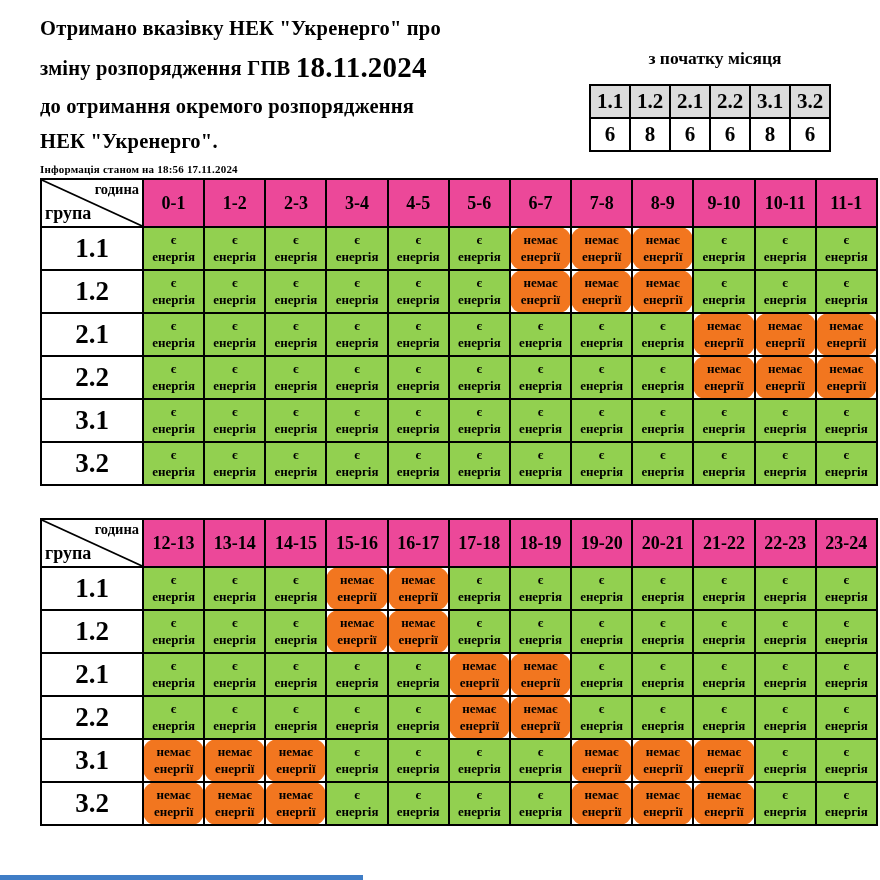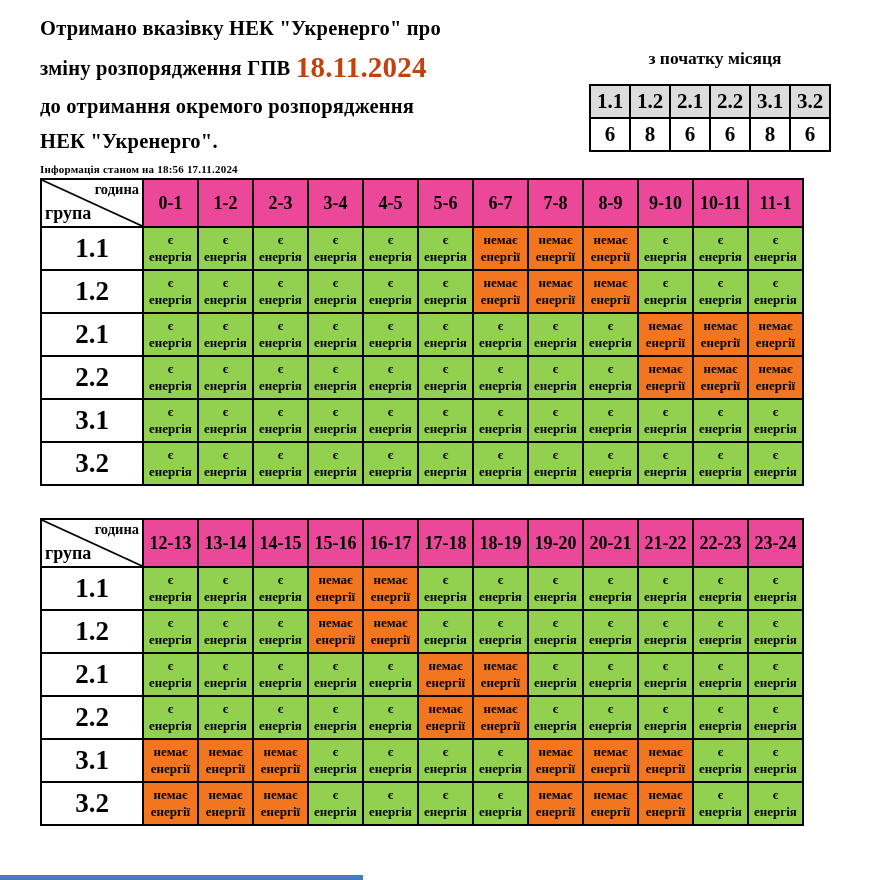--- a/index.html
+++ b/index.html
@@ -2,45 +2,45 @@
 <html><head>
 <meta charset="utf-8">
 <style>
   html,body{margin:0;padding:0;background:#fff;}
   #page{position:relative;width:880px;height:880px;background:#fff;overflow:hidden;
         font-family:"Liberation Serif","DejaVu Serif",serif;color:#000;}
 
   
   .notice{position:absolute;left:40px;top:16px;width:500px;font-weight:bold;}
   .notice p{margin:0 0 10px 0;font-size:20.5px;line-height:1.18;letter-spacing:.2px;}
-  .notice .date{color:#c2410c;font-size:29px;vertical-align:-2px;}
+  .notice .date{color:#000000;font-size:29px;vertical-align:-2px;}
   .notice .info{font-size:11px;margin-top:2px;}
 
   
   .summary-title{position:absolute;left:560px;top:18px;width:310px;text-align:center;
                  font-weight:bold;font-size:17.5px;line-height:1.55;}
   table.summary{position:absolute;left:589px;top:84px;border-collapse:collapse;table-layout:fixed;}
   table.summary td{border:2px solid #000;width:38px;height:31px;text-align:center;
                    font-weight:bold;font-size:21px;padding:0;}
   table.summary tr.sg td{background:#DCDCDC;}
 
   
   .sched-wrap1{position:absolute;left:40px;top:178px;}
   .sched-wrap2{position:absolute;left:40px;top:518px;}
-  table.sched{border-collapse:collapse;table-layout:fixed;width:764px;}
+  table.sched{border-collapse:collapse;table-layout:fixed;width:838px;}
   table.sched td{border:2px solid #000;text-align:center;vertical-align:middle;
                  font-weight:bold;padding:0;overflow:hidden;}
   table.sched td.corner{width:100px;height:46px;position:relative;background:#fff;}
   .corner svg{position:absolute;left:0;top:0;width:100%;height:100%;}
   .c-top{position:absolute;top:1px;right:3px;font-size:14.5px;}
   .c-bot{position:absolute;bottom:2px;left:3px;font-size:18px;}
   table.sched td.hour-h{font-size:18px;height:46px;background:#ec4899;}
   table.sched td.group-cell{font-size:27px;height:41px;background:#fff;}
   table.sched td.cell-on{background:#92D050;}
-  table.sched td.cell-off{background:#F2761F;}
+  table.sched td.cell-off{background:#F2761F;border-radius:13px;}
   .l1{font-size:13px;line-height:1.3;}
   .l2{font-size:13px;line-height:1.3;}
 
   
   .bottom-bar{position:absolute;left:0px;top:875px;width:363px;height:5px;background:#3F7DC6;}
 </style>
 </head>
 <body>
 
 <div id="page">

